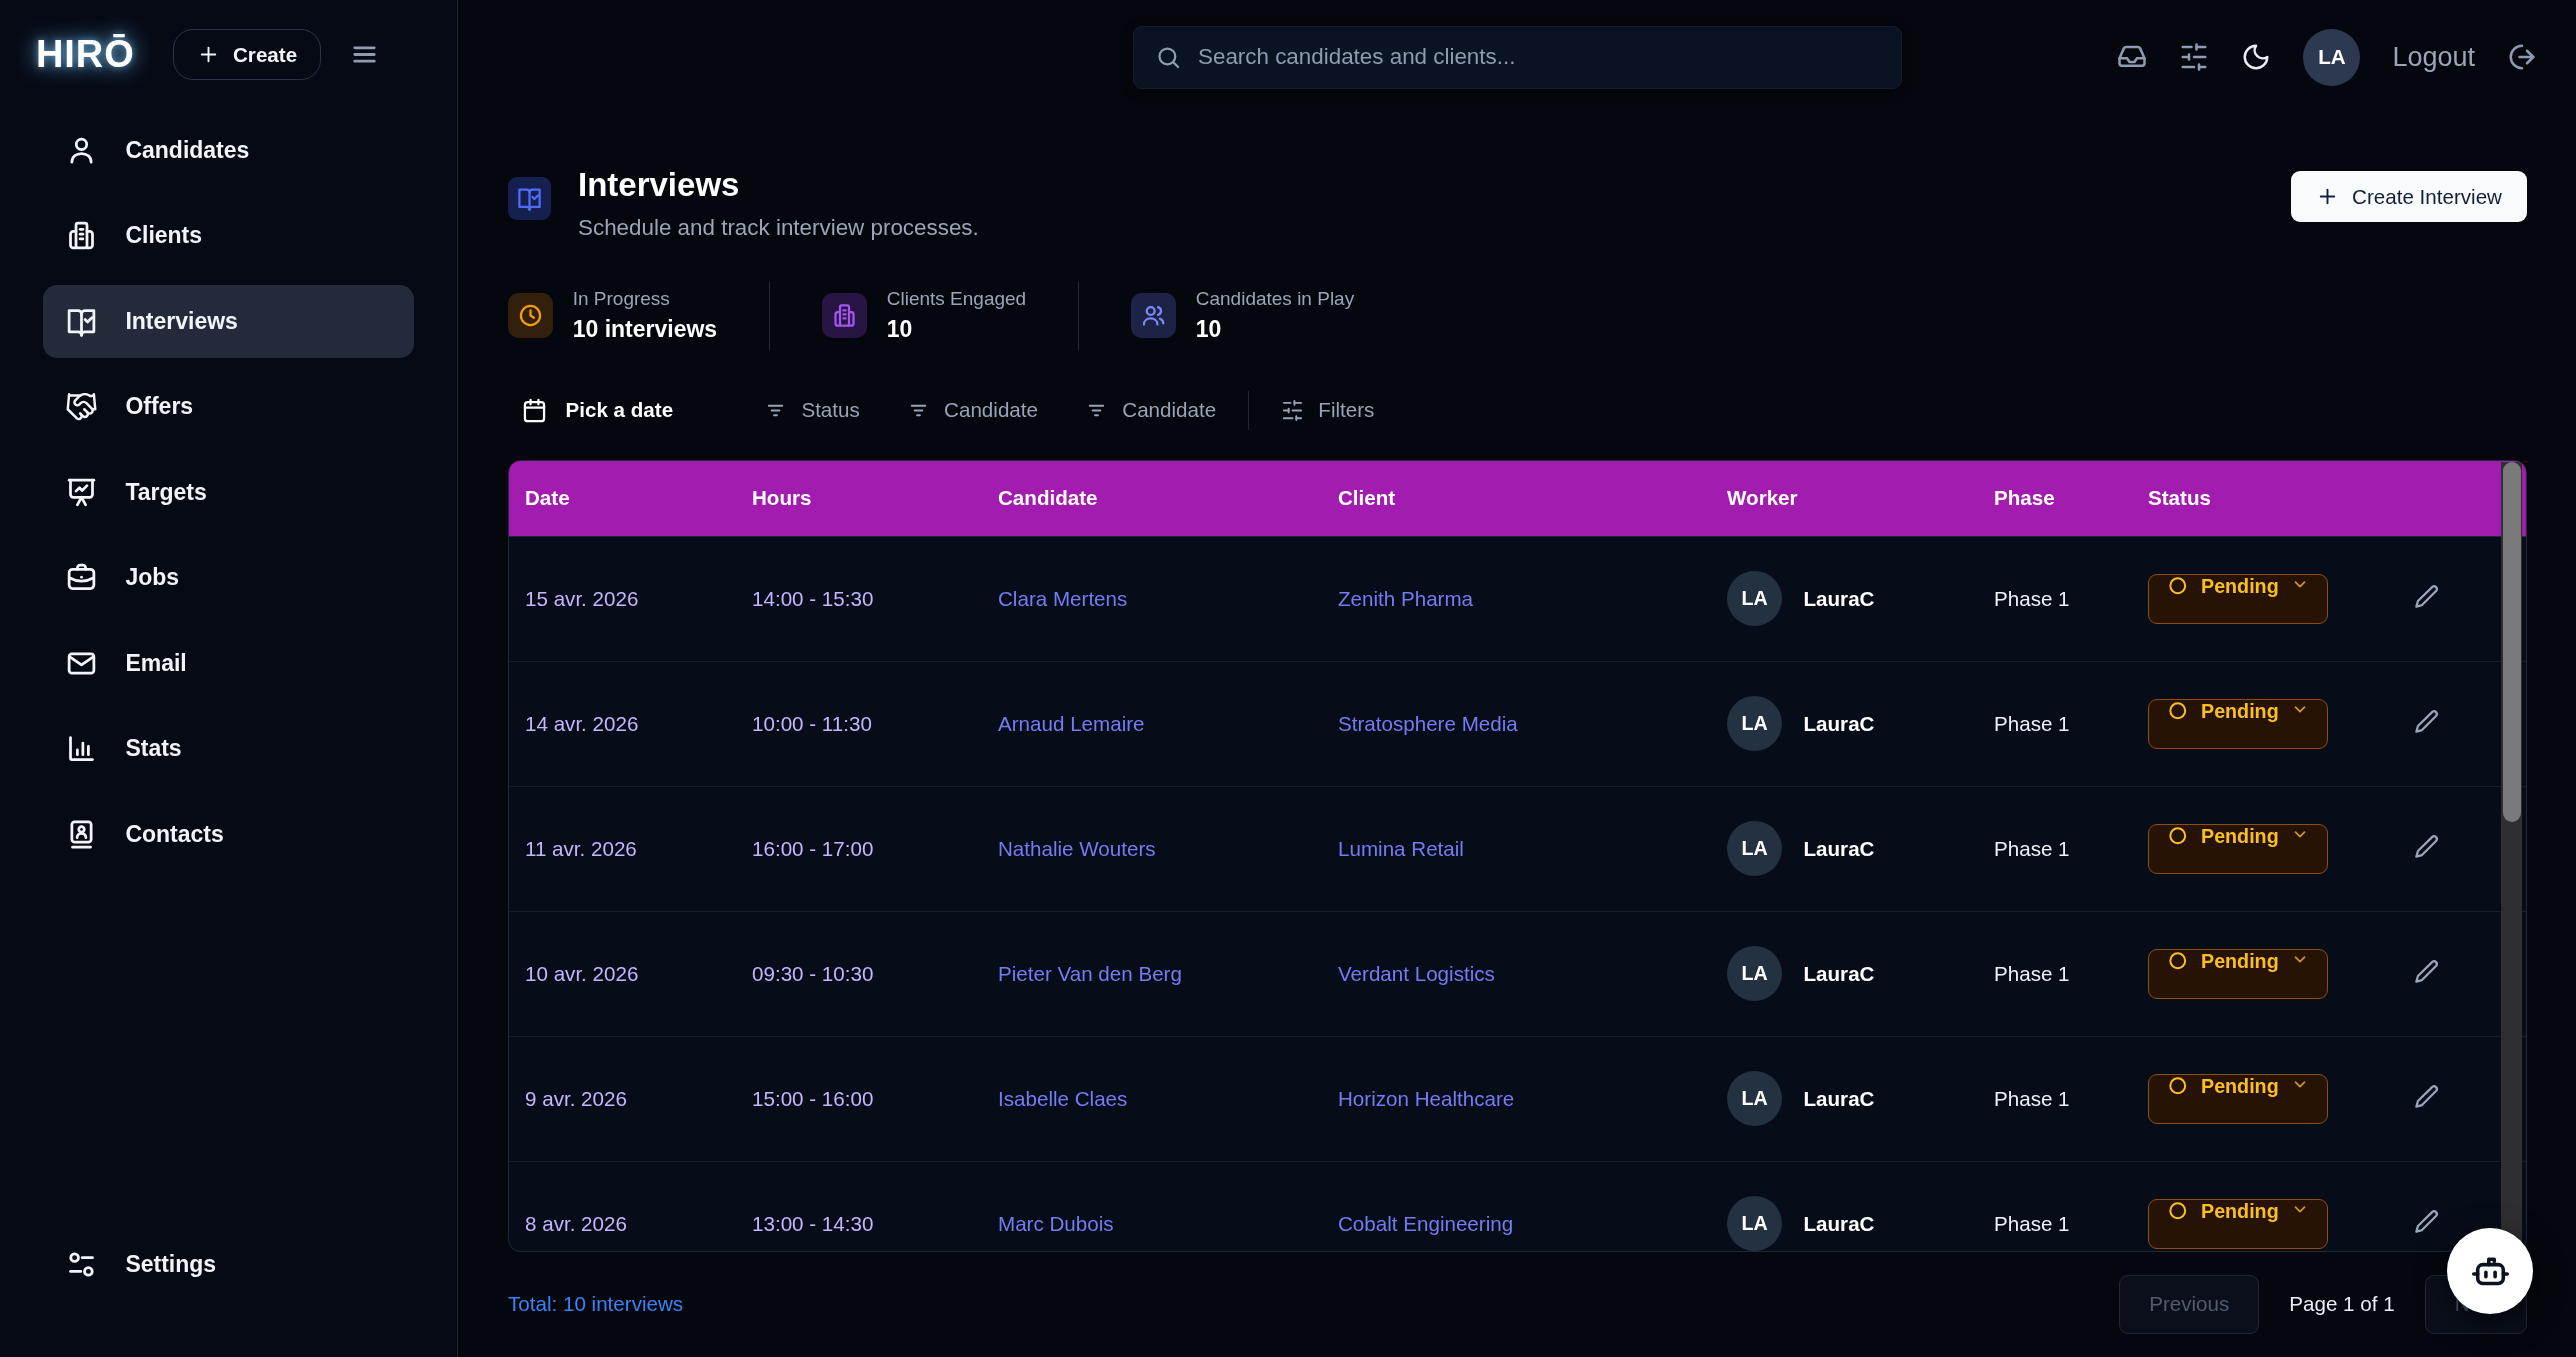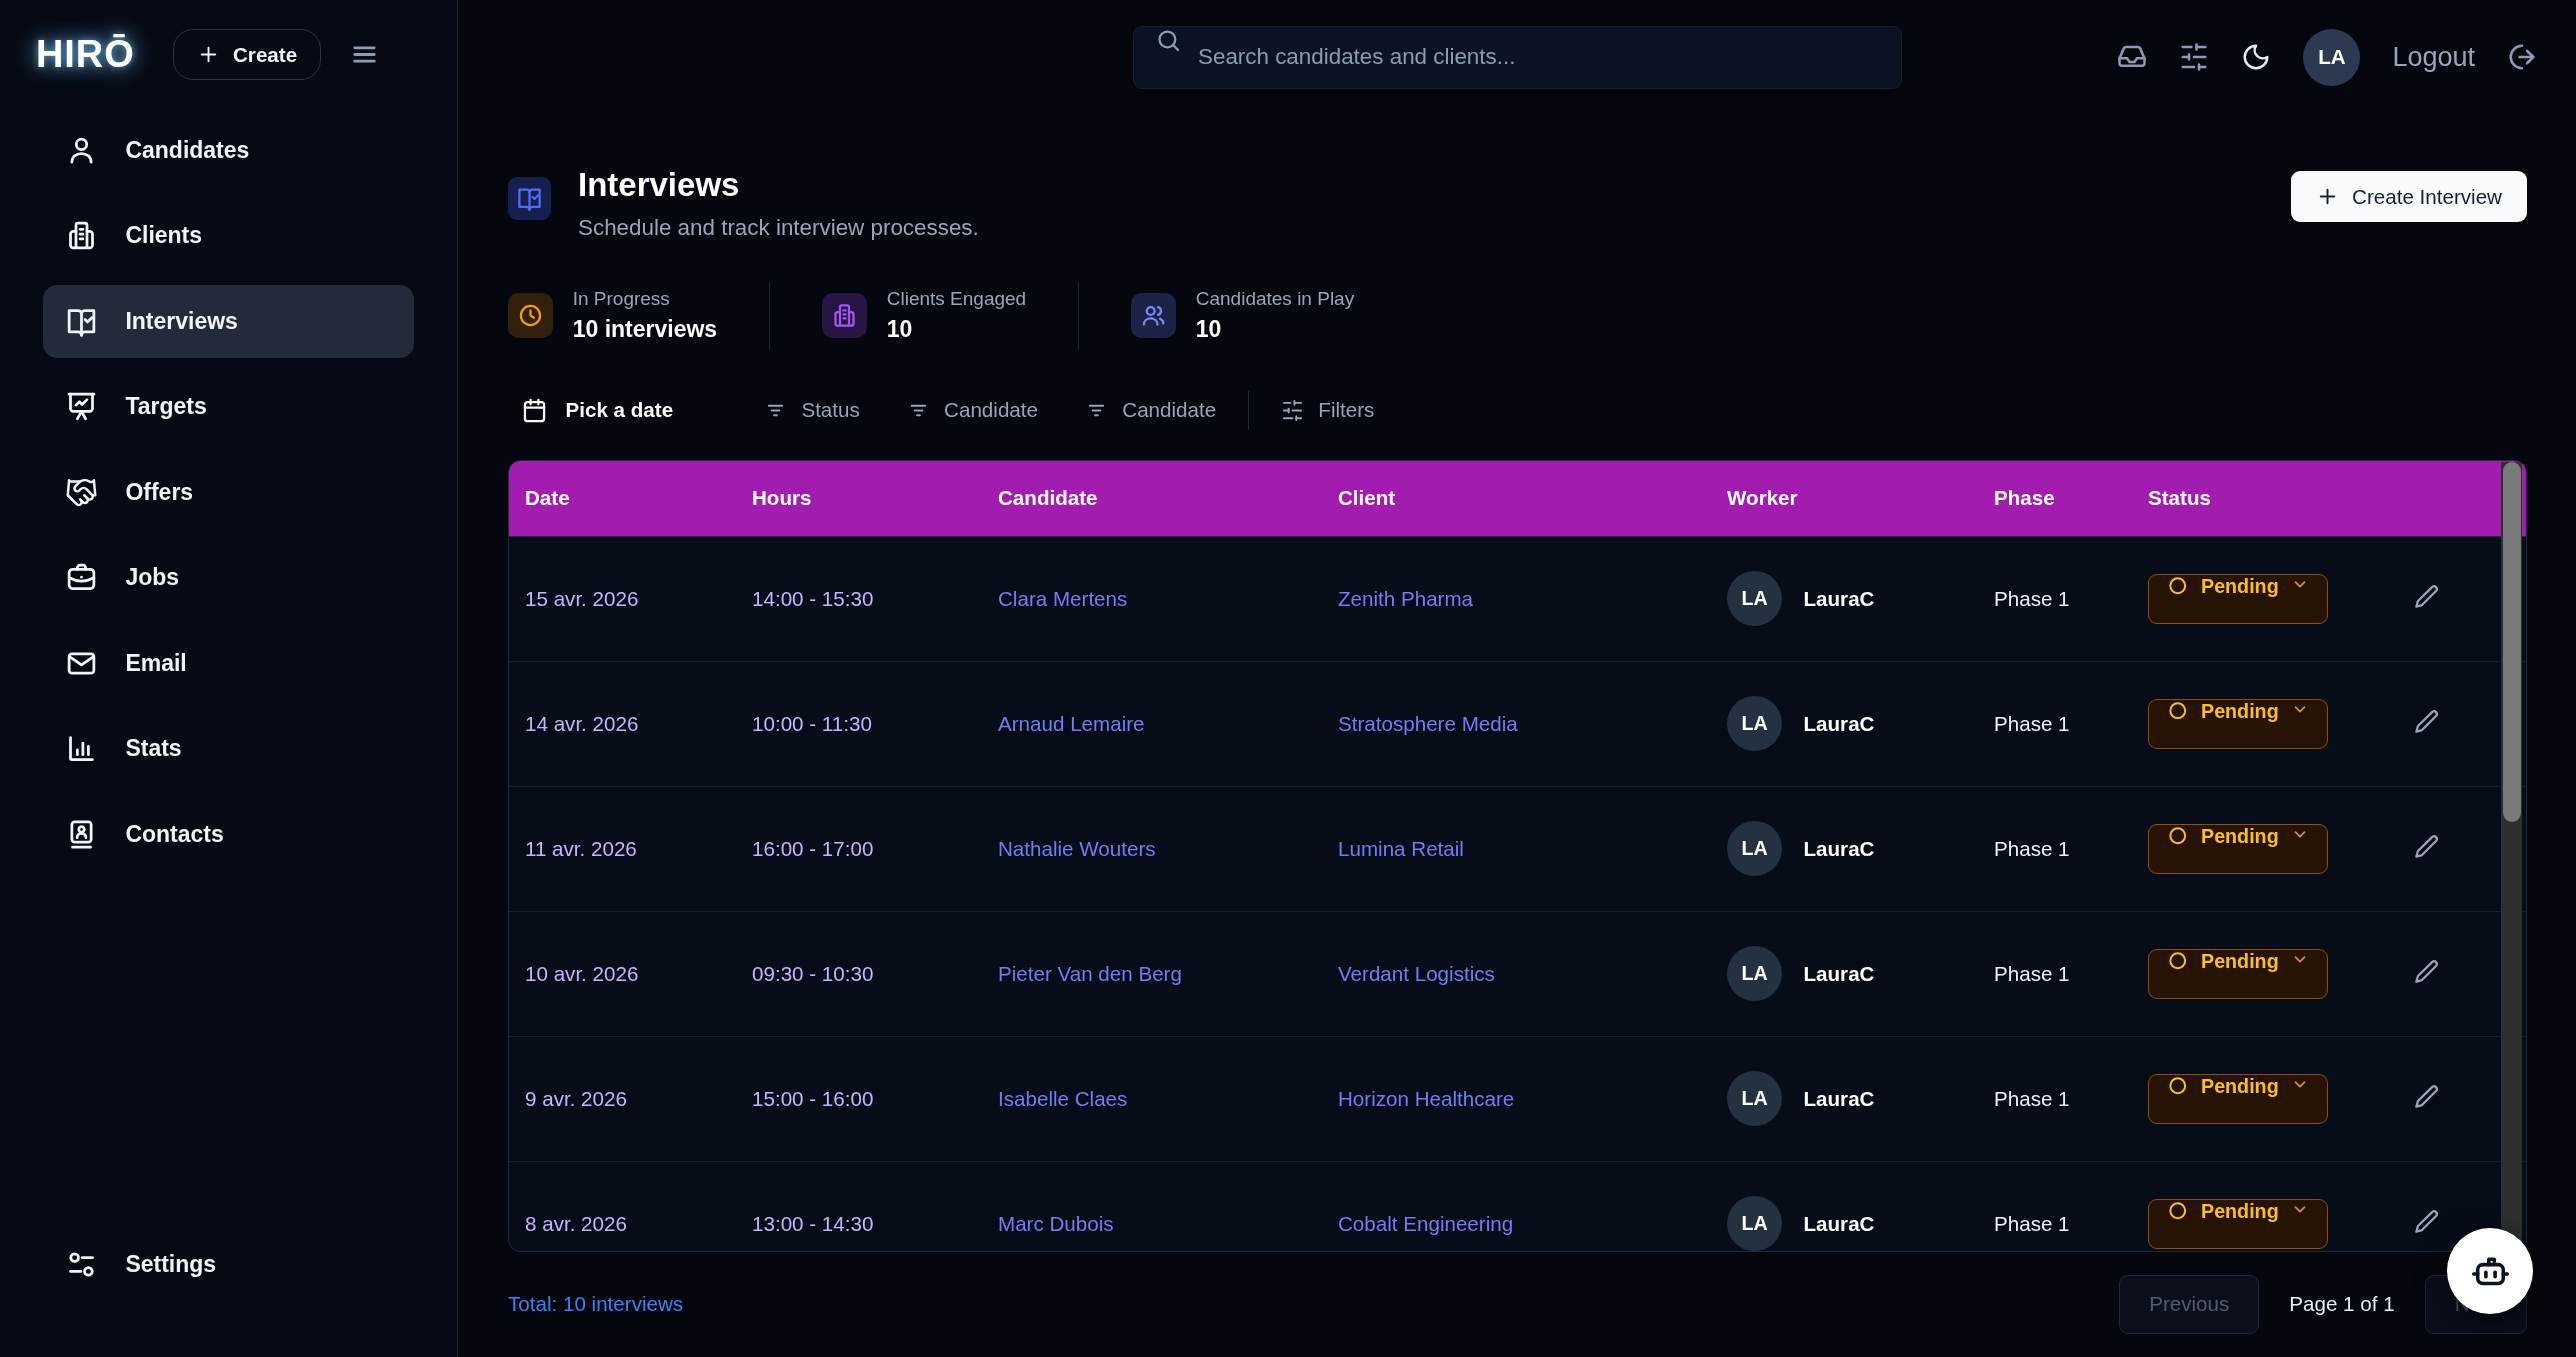--- a/index.html
+++ b/index.html
@@ -29,21 +29,21 @@
   .nav-item { display:flex; align-items:center; gap:27px; height:73px; margin-bottom:12.5px; padding:0 22.4px;
               border-radius:14.3px; color:#f1f5fa; font-size:23px; font-weight:700; }
   .nav-item svg { width:33px; height:33px; color:#f1f5fa; }
   .nav-item.active { background:#232b3b; }
   .sidebar-bottom { padding:0 43px 45px; }
 
   
   .main { flex:1; display:flex; flex-direction:column; position:relative; }
   .topbar { height:114px; position:relative; display:flex; align-items:center; justify-content:center; }
   .search { width:769px; height:63px; background:#0a1322; border:0.9px solid #131e31; border-radius:9px;
-            display:flex; gap:16px; padding:0 21.5px; box-shadow:0 2.7px 10.7px rgba(0,0,0,.45); }
+            display:flex; align-items:center; gap:16px; padding:0 21.5px; box-shadow:0 2.7px 10.7px rgba(0,0,0,.45); }
   .search svg { width:27px; height:27px; color:#8e9bb0; }
   .search input { flex:1; background:transparent; border:none; outline:none; color:#cbd5e1; font-size:22.4px; font-family:inherit; }
   .search input::placeholder { color:#8e9bb0; }
   .topbar-right { position:absolute; right:39px; top:0; height:100%; display:flex; align-items:center; gap:32px; }
   .icon-ghost { background:none; border:none; color:#8e9bb0; }
   .icon-ghost svg { width:30px; height:30px; }
   .icon-ghost.bright { color:#e9edf4; }
   .avatar-sm { width:57px; height:57px; border-radius:50%; background:#2c3950; color:#fff; font-size:20.6px; font-weight:700;
                display:flex; align-items:center; justify-content:center; }
   .logout-label { color:#9aa6b8; font-size:27px; background:none; border:none; }
@@ -170,40 +170,40 @@
           <svg viewBox="0 0 24 24" fill="none" stroke="currentColor" stroke-width="2" stroke-linecap="round" stroke-linejoin="round" width="33" height="33">
             <path d="M12 6.5A2.5 2.5 0 0 0 9.5 4H3v15.5h6.5a2.5 2.5 0 0 1 2.5 2.5"></path>
             <path d="M12 6.5A2.5 2.5 0 0 1 14.5 4H21v15.5h-6.5a2.5 2.5 0 0 0-2.5 2.5V6.5z"></path>
             <path d="m14.6 10.6 1.8 1.8 3.1-3.1"></path>
           </svg>
         </span>
       <span>Interviews</span>
     </div>
     <div class="nav-item">
       <span>
-          <svg viewBox="0 0 24 24" fill="none" stroke="currentColor" stroke-width="2" stroke-linecap="round" stroke-linejoin="round" width="33" height="33">
-            <path d="M3 3h18"></path>
-            <path d="M20 3v10.5a2 2 0 0 1-2 2H6a2 2 0 0 1-2-2V3"></path>
-            <path d="m8 11 2.5-2.5 2 2L16 7"></path>
-            <path d="m9 21 3-5.5L15 21"></path>
-          </svg>
-        </span>
-      <span>Targets</span>
-    </div>
-    <div class="nav-item">
-      <span>
           <svg viewBox="0 0 24 24" fill="none" stroke="currentColor" stroke-width="1.8" stroke-linecap="round" stroke-linejoin="round" width="33" height="33">
             <path d="m11 17 2 2a1 1 0 1 0 3-3"></path>
             <path d="m14 14 2.5 2.5a1 1 0 1 0 3-3l-3.88-3.88a3 3 0 0 0-4.24 0l-.88.88a1 1 0 1 1-3-3l2.81-2.81a5.79 5.79 0 0 1 7.06-.87l.47.28a2 2 0 0 0 1.42.25L21 4"></path>
             <path d="m21 3 1 11h-2"></path>
             <path d="M3 3 2 14l6.5 6.5a1 1 0 1 0 3-3"></path>
             <path d="M3 4h8"></path>
           </svg>
         </span>
       <span>Offers</span>
+    </div>
+    <div class="nav-item">
+      <span>
+          <svg viewBox="0 0 24 24" fill="none" stroke="currentColor" stroke-width="2" stroke-linecap="round" stroke-linejoin="round" width="33" height="33">
+            <path d="M3 3h18"></path>
+            <path d="M20 3v10.5a2 2 0 0 1-2 2H6a2 2 0 0 1-2-2V3"></path>
+            <path d="m8 11 2.5-2.5 2 2L16 7"></path>
+            <path d="m9 21 3-5.5L15 21"></path>
+          </svg>
+        </span>
+      <span>Targets</span>
     </div>
     <div class="nav-item">
       <span>
           <svg viewBox="0 0 24 24" fill="none" stroke="currentColor" stroke-width="2" stroke-linecap="round" stroke-linejoin="round" width="33" height="33">
             <path d="M9 6V5a2 2 0 0 1 2-2h2a2 2 0 0 1 2 2v1"></path>
             <rect x="3" y="6" width="18" height="14" rx="2.5"></rect>
             <path d="M4 12.5a16.5 16.5 0 0 0 16 0"></path>
             <path d="M12 11.8v.01"></path>
           </svg>
         </span>

